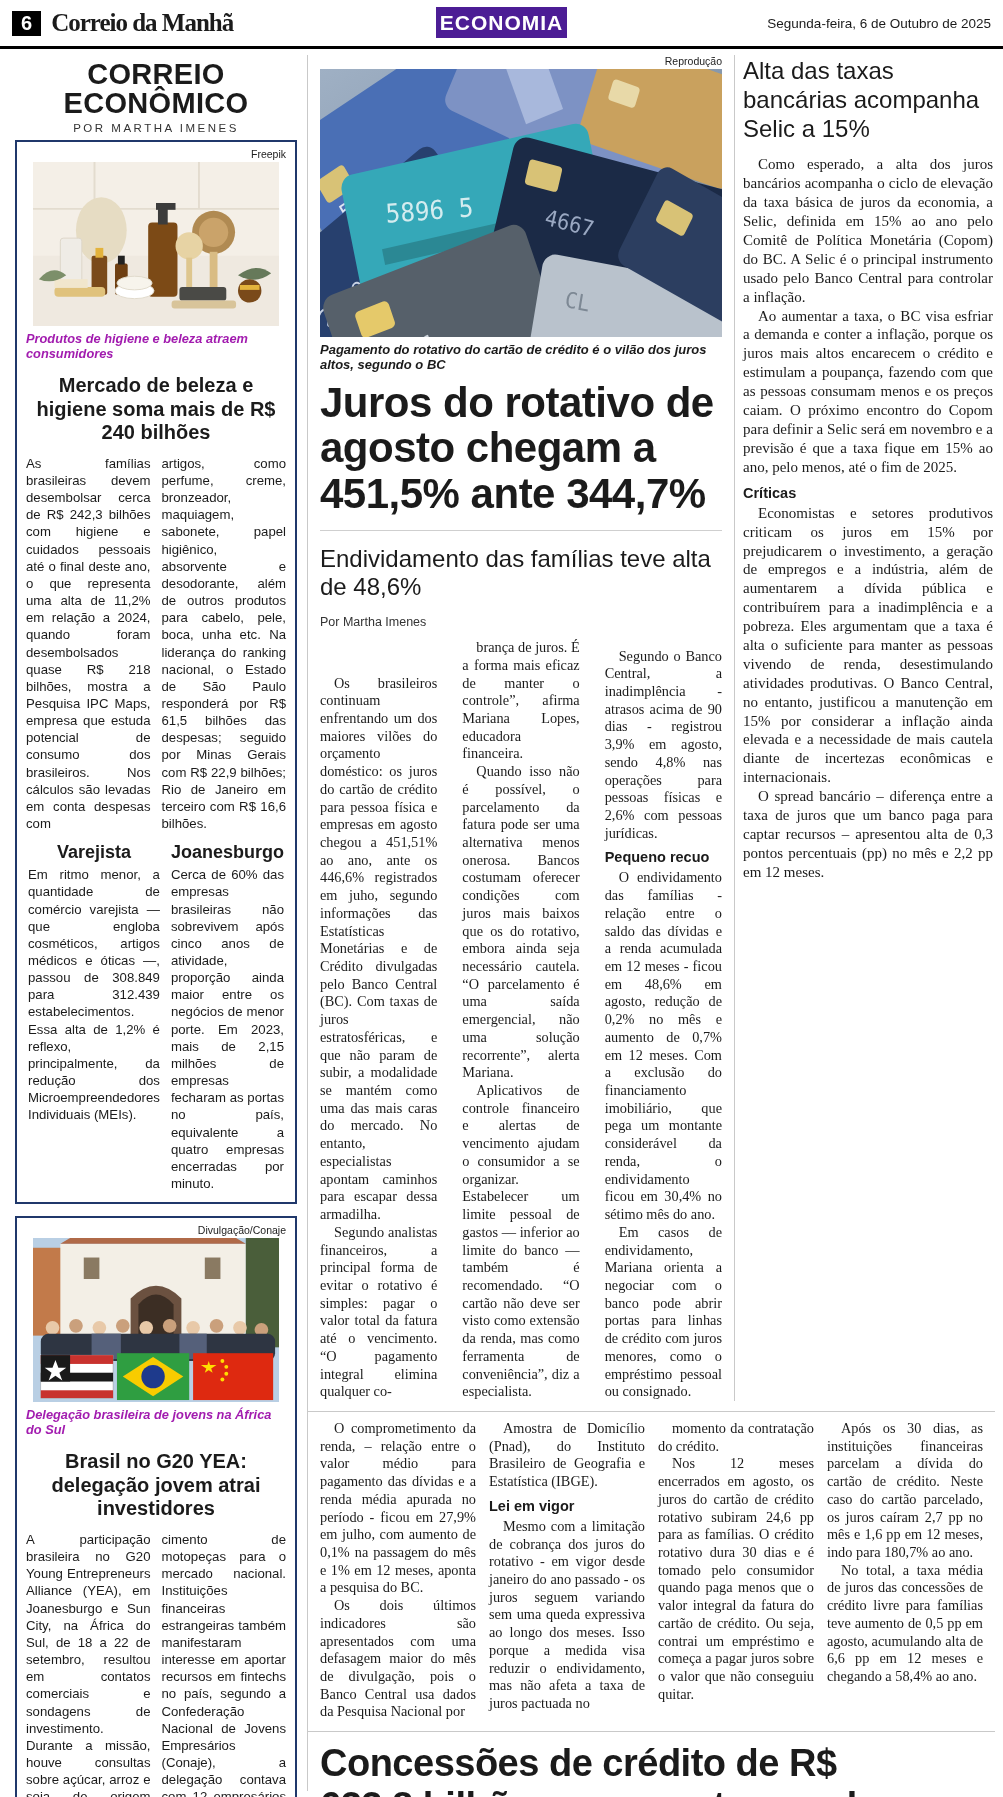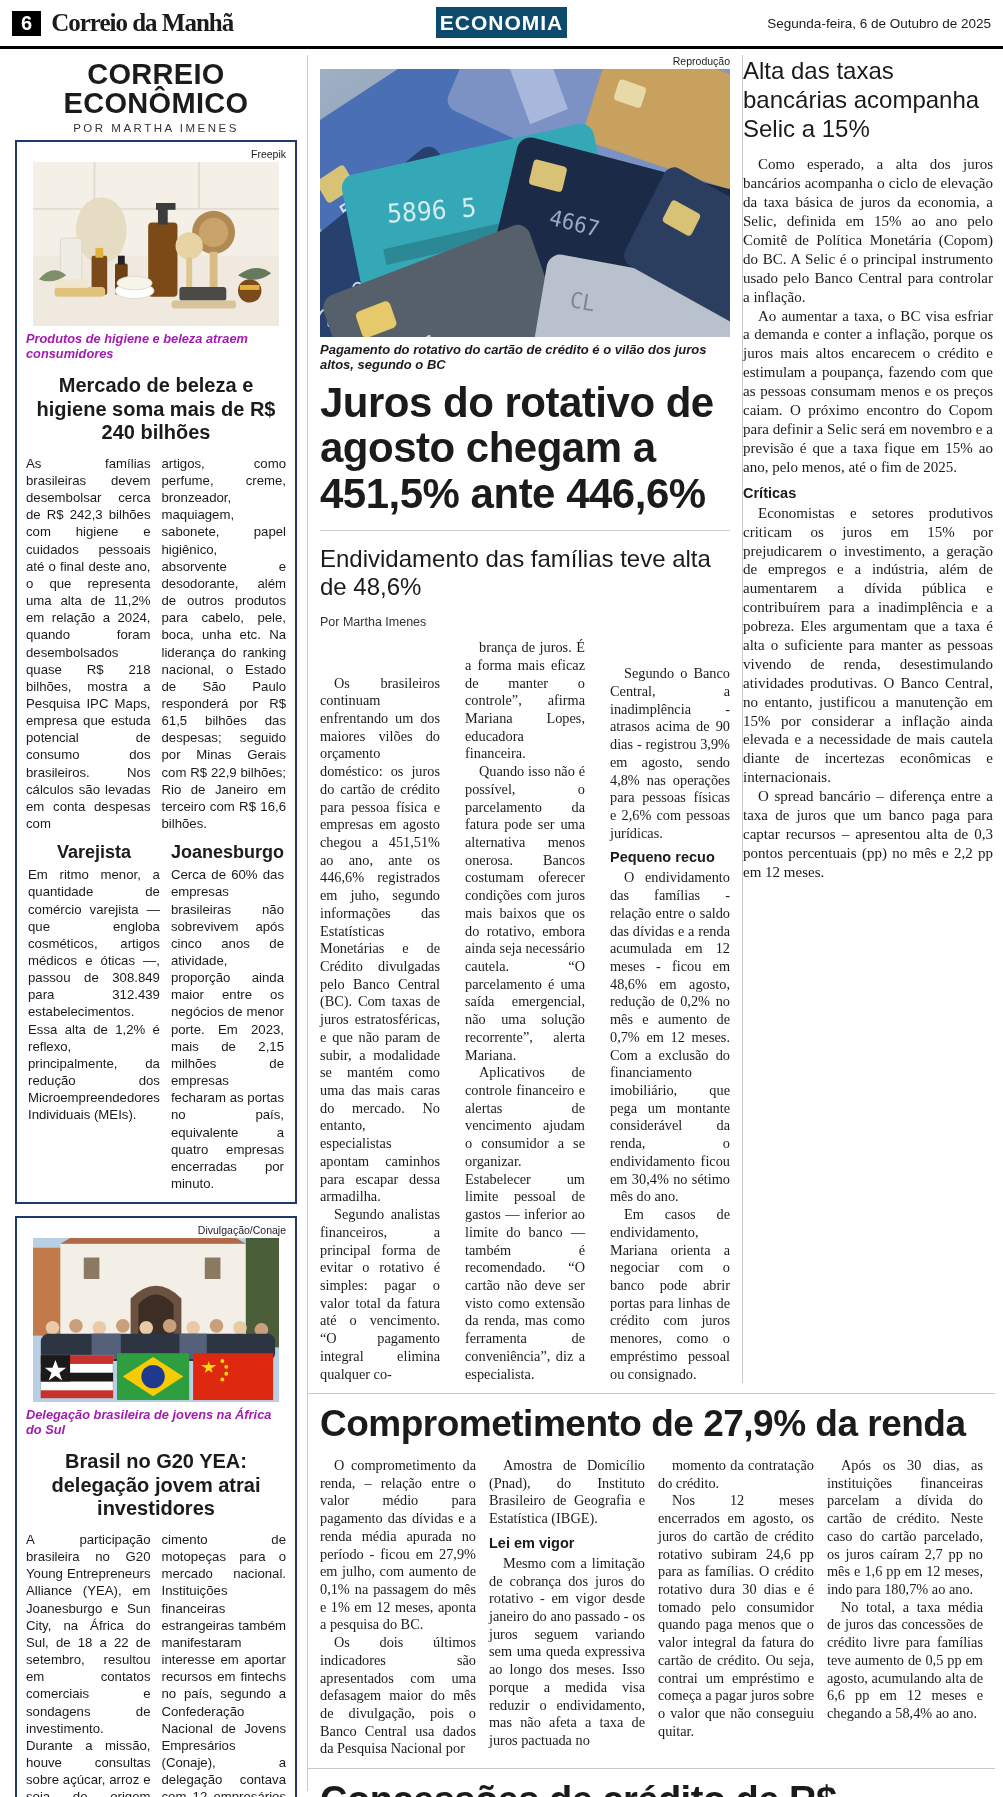--- a/index.html
+++ b/index.html
@@ -4,21 +4,21 @@
 <style>
   html,body{margin:0;padding:0;background:#fff;color:#1b1b1b;}
   .page{width:1003px;height:1797px;overflow:hidden;background:#fff;margin:0 auto;
         font-family:"Liberation Sans",sans-serif;position:relative;}
   
   header{display:flex;align-items:center;height:46px;padding:0 12px;border-bottom:3px solid #000;}
   .hzone{flex:1;display:flex;align-items:center;}
   .hzone.right{justify-content:flex-end;}
   .pagenum{background:#000;color:#fff;font-weight:bold;font-size:20px;padding:1px 9px;}
   .masthead{font-family:"Liberation Serif",serif;font-weight:bold;font-size:25px;letter-spacing:-1px;margin-left:10px;}
-  .section-badge{background:#0c4a6e;color:#fff;font-weight:bold;font-size:21px;letter-spacing:1px;padding:4px 4px;}
+  .section-badge{background:#4c1d95;color:#fff;font-weight:bold;font-size:21px;letter-spacing:1px;padding:4px 4px;}
   .date{font-size:13.5px;}
   
   .content{display:flex;padding:6px 8px 0 15px;height:1742px;box-sizing:border-box;}
   
   .leftcol{flex:0 0 282px;display:flex;flex-direction:column;}
   .brandbar{height:10px;background:#20386b;margin-bottom:5px;}
   .brandtitle{font-size:29px;font-weight:800;letter-spacing:.3px;text-align:center;line-height:1;}
   .brandby{font-size:11.5px;letter-spacing:2.5px;text-align:center;color:#333;margin:4px 0 6px;}
   .nbox{border:2px solid #20386b;padding:6px 9px 10px;margin-bottom:12px;}
   .credit{font-size:10.5px;text-align:right;color:#222;margin-bottom:2px;}
@@ -29,21 +29,21 @@
   .tcols>div{flex:1;}
   .ltext{font-size:13.2px;line-height:1.3;text-align:justify;}
   .lsub{font-size:18px;font-weight:700;text-align:center;margin:10px 0 3px;}
   .subrow{display:flex;gap:11px;padding:0 2px;}
   .subrow>div{flex:1;}
   .navybar{height:5px;background:#20386b;margin-top:auto;}
   
   .rightarea{flex:1;border-left:1px solid #c9c9c9;margin-left:10px;padding-left:0;min-width:0;}
   .toprow{display:flex;}
   .mainart{flex:1;padding:0 12px;min-width:0;}
-  .sidebar{flex:0 0 250px;border-left:1px solid #c9c9c9;padding:0 2px 0 0;}
+  .sidebar{flex:0 0 250px;border-left:1px solid #c9c9c9;padding:0 2px 0 8px;}
   .mainphoto{width:100%;height:268px;display:block;}
   .maincap{font-size:13px;font-style:italic;font-weight:600;margin:5px 0 8px;}
   .mainhead{font-size:42px;font-weight:700;line-height:1.08;letter-spacing:-.5px;margin:2px 0 14px;}
   .subheadline{font-size:24px;font-weight:400;border-top:1px solid #cfcfcf;padding-top:14px;margin-bottom:14px;}
   .mbyline{font-size:12.5px;color:#333;margin-bottom:10px;}
   .serifcols{display:flex;gap:25px;align-items:flex-end;}
   .serifcols>div{flex:1;min-width:0;}
   .serif{font-family:"Liberation Serif",serif;font-size:14.3px;line-height:1.24;text-align:justify;}
   .serif p{margin:0;text-indent:14px;}
   .bsub{font-family:"Liberation Sans",sans-serif;font-weight:700;font-size:14.5px;margin:7px 0 2px;}
@@ -243,21 +243,21 @@
             <g transform="rotate(10 330 250)">
                 <rect x="230" y="200" width="220" height="110" rx="14" fill="#b9c2cc"></rect>
               <text x="260" y="250" font-size="22" fill="#7d8894" font-family="monospace">CL</text>
               </g>
             <g transform="rotate(28 400 180)">
                 <rect x="330" y="120" width="160" height="110" rx="12" fill="#2c3e60"></rect>
               <rect x="350" y="150" width="34" height="25" rx="4" fill="#d8c276"></rect>
               </g>
           </svg>
           <div class="maincap">Pagamento do rotativo do cartão de crédito é o vilão dos juros altos, segundo o BC</div>
-          <h1 class="mainhead">Juros do rotativo de agosto chegam a 451,5% ante 446,6%</h1>
+          <h1 class="mainhead">Juros do rotativo de agosto chegam a 451,5% ante 344,7%</h1>
           <div class="subheadline">Endividamento das famílias teve alta de 48,6%</div>
           <div class="mbyline">Por Martha Imenes</div>
           <div class="serifcols">
             <div class="serif">
               <p>Os brasileiros continuam enfrentando um dos maiores vilões do orçamento doméstico: os juros do cartão de crédito para pessoa física e empresas em agosto chegou a 451,51% ao ano, ante os 446,6% registrados em juho, segundo informações das Estatísticas Monetárias e de Crédito divulgadas pelo Banco Central (BC). Com taxas de juros estratosféricas, e que não param de subir, a modalidade se mantém como uma das mais caras do mercado. No entanto, especialistas apontam caminhos para escapar dessa armadilha.</p>
               <p>Segundo analistas financeiros, a principal forma de evitar o rotativo é simples: pagar o valor total da fatura até o vencimento. “O pagamento integral elimina qualquer co-</p>
             </div>
             <div class="serif">
               <p>brança de juros. É a forma mais eficaz de manter o controle”, afirma Mariana Lopes, educadora financeira.</p>
               <p>Quando isso não é possível, o parcelamento da fatura pode ser uma alternativa menos onerosa. Bancos costumam oferecer condições com juros mais baixos que os do rotativo, embora ainda seja necessário cautela. “O parcelamento é uma saída emergencial, não uma solução recorrente”, alerta Mariana.</p>
@@ -278,21 +278,20 @@
             <p>Como esperado, a alta dos juros bancários acompanha o ciclo de elevação da taxa básica de juros da economia, a Selic, definida em 15% ao ano pelo Comitê de Política Monetária (Copom) do BC. A Selic é o principal instrumento usado pelo Banco Central para controlar a inflação.</p>
             <p>Ao aumentar a taxa, o BC visa esfriar a demanda e conter a inflação, porque os juros mais altos encarecem o crédito e estimulam a poupança, fazendo com que as pessoas consumam menos e os preços caiam. O próximo encontro do Copom para definir a Selic será em novembro e a previsão é que a taxa fique em 15% ao ano, pelo menos, até o fim de 2025.</p>
             <div class="bsub">Críticas</div>
             <p>Economistas e setores produtivos criticam os juros em 15% por prejudicarem o investimento, a geração de empregos e a indústria, além de aumentarem a dívida pública e contribuírem para a inadimplência e a pobreza. Eles argumentam que a taxa é alta o suficiente para manter as pessoas vivendo de renda, desestimulando atividades produtivas. O Banco Central, no entanto, justificou a manutenção em 15% por considerar a inflação ainda elevada e a necessidade de mais cautela diante de incertezas econômicas e internacionais.</p>
             <p>O spread bancário – diferença entre a taxa de juros que um banco paga para captar recursos – apresentou alta de 0,3 pontos percentuais (pp) no mês e 2,2 pp em 12 meses.</p>
           </div>
         </aside>
       </div>
 
       <section class="band">
-        <h2 class="bandhead">Comprometimento de 27,9% da renda</h2>
         <div class="b1cols">
           <div class="serif">
             <p>O comprometimento da renda, – relação entre o valor médio para pagamento das dívidas e a renda média apurada no período - ficou em 27,9% em julho, com aumento de 0,1% na passagem do mês e 1% em 12 meses, aponta a pesquisa do BC.</p>
             <p>Os dois últimos indicadores são apresentados com uma defasagem maior do mês de divulgação, pois o Banco Central usa dados da Pesquisa Nacional por</p>
           </div>
           <div class="serif">
             <p>Amostra de Domicílio (Pnad), do Instituto Brasileiro de Geografia e Estatística (IBGE).</p>
             <div class="bsub">Lei em vigor</div>
             <p>Mesmo com a limitação de cobrança dos juros do rotativo - em vigor desde janeiro do ano passado - os juros seguem variando sem uma queda expressiva ao longo dos meses. Isso porque a medida visa reduzir o endividamento, mas não afeta a taxa de juros pactuada no</p>
           </div>

